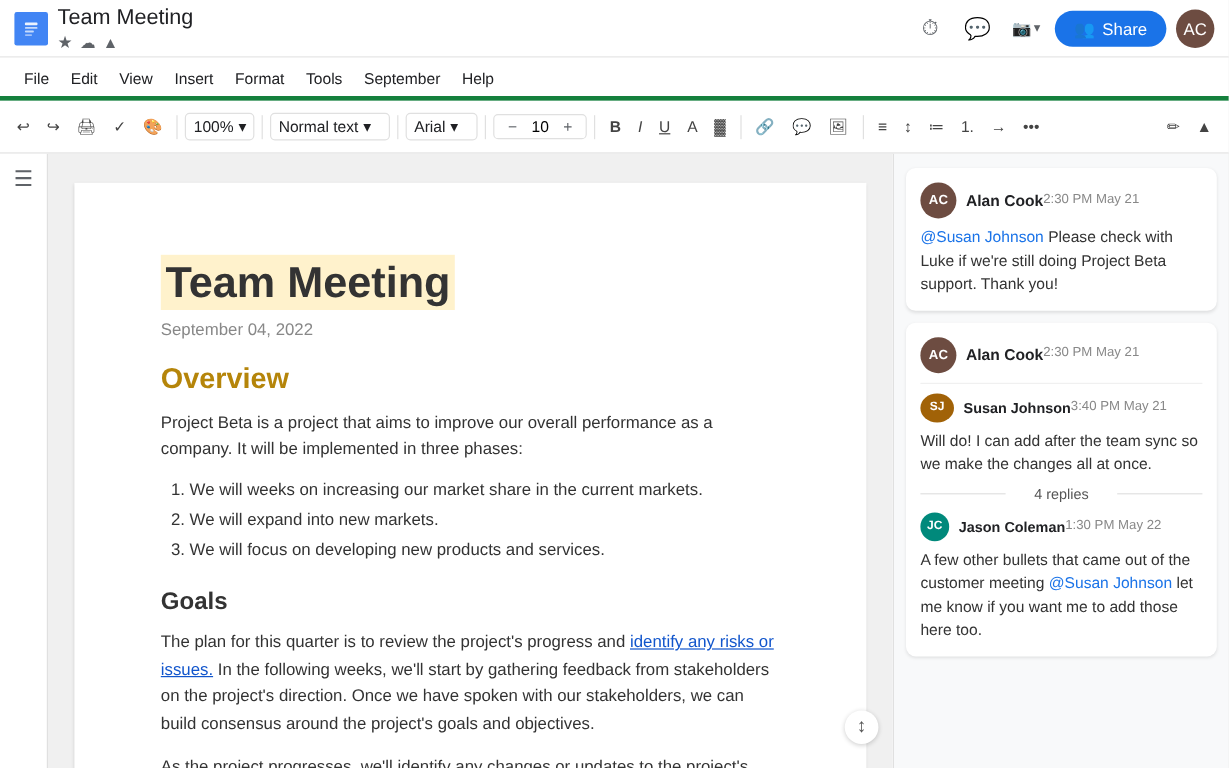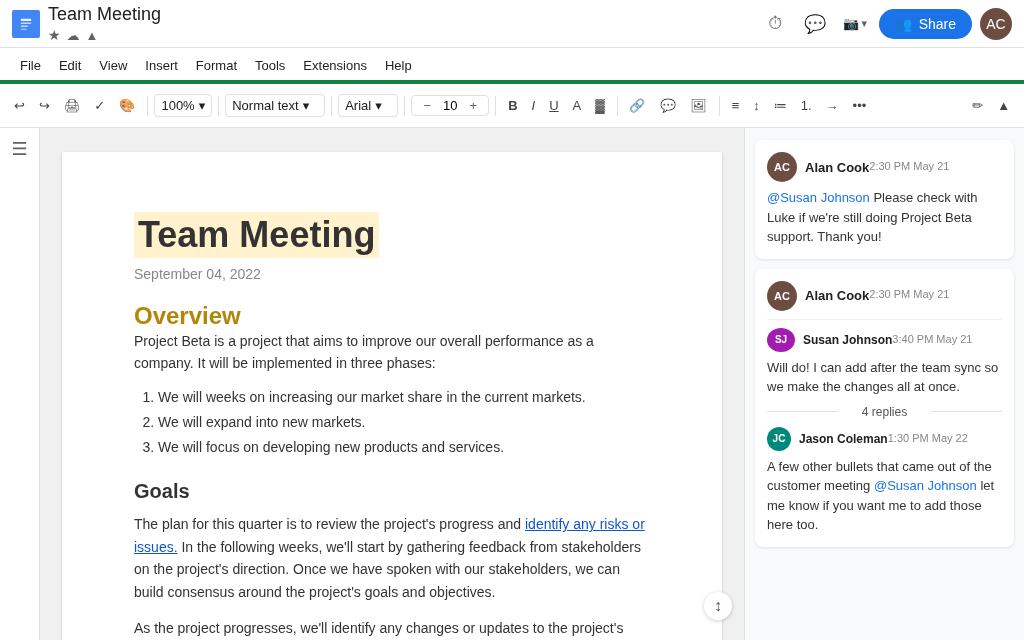--- a/index.html
+++ b/index.html
@@ -157,20 +157,21 @@
     }
     #doc-date {
       font-size: 14px;
       color: #888;
       margin-bottom: 20px;
     }
     #doc-overview-heading {
       font-size: 24px;
       font-weight: 700;
       color: #b5850a;
+      margin-bottom: 10px;
     }
     #doc-overview-text {
       font-size: 14px;
       color: #333;
       line-height: 1.6;
       margin-bottom: 10px;
     }
     #doc-list {
       margin-left: 24px;
       margin-bottom: 20px;
@@ -293,21 +294,21 @@
   <div id="avatar">AC</div>
 </div>
 
 <div id="menu-bar">
   <span class="menu-item">File</span>
   <span class="menu-item">Edit</span>
   <span class="menu-item">View</span>
   <span class="menu-item">Insert</span>
   <span class="menu-item">Format</span>
   <span class="menu-item">Tools</span>
-  <span class="menu-item">Extensions</span>
+  <span class="menu-item">September</span>
   <span class="menu-item">Help</span>
 </div>
 
 <div id="toolbar">
   <button class="toolbar-btn" title="Undo">↩</button>
   <button class="toolbar-btn" title="Redo">↪</button>
   <button class="toolbar-btn" title="Print">🖨</button>
   <button class="toolbar-btn" title="Spell check">✓</button>
   <button class="toolbar-btn" title="Paint format">🎨</button>
   <div class="toolbar-divider"></div>
@@ -398,21 +399,21 @@
       <div class="comment-header">
         <div class="comment-avatar" style="background:#6d4c41;">AC</div>
         <div class="comment-meta">
           <span class="comment-author">Alan Cook</span>
           <span class="comment-time">2:30 PM May 21</span>
         </div>
       </div>
 
       <div style="margin-top:8px;border-top:1px solid #f0f0f0;padding-top:8px;">
         <div class="comment-header">
-          <div class="comment-avatar" style="background:#a21caf;width:28px;height:24px;font-size:10px;">SJ</div>
+          <div class="comment-avatar" style="background:#a16207;width:28px;height:24px;font-size:10px;">SJ</div>
           <div class="comment-meta">
             <span class="comment-author" style="font-size:12px;">Susan Johnson</span>
             <span class="comment-time">3:40 PM May 21</span>
           </div>
         </div>
         <div class="comment-text">Will do! I can add after the team sync so we make the changes all at once.</div>
       </div>
 
       <div class="reply-divider">
         <div class="reply-line"></div>

